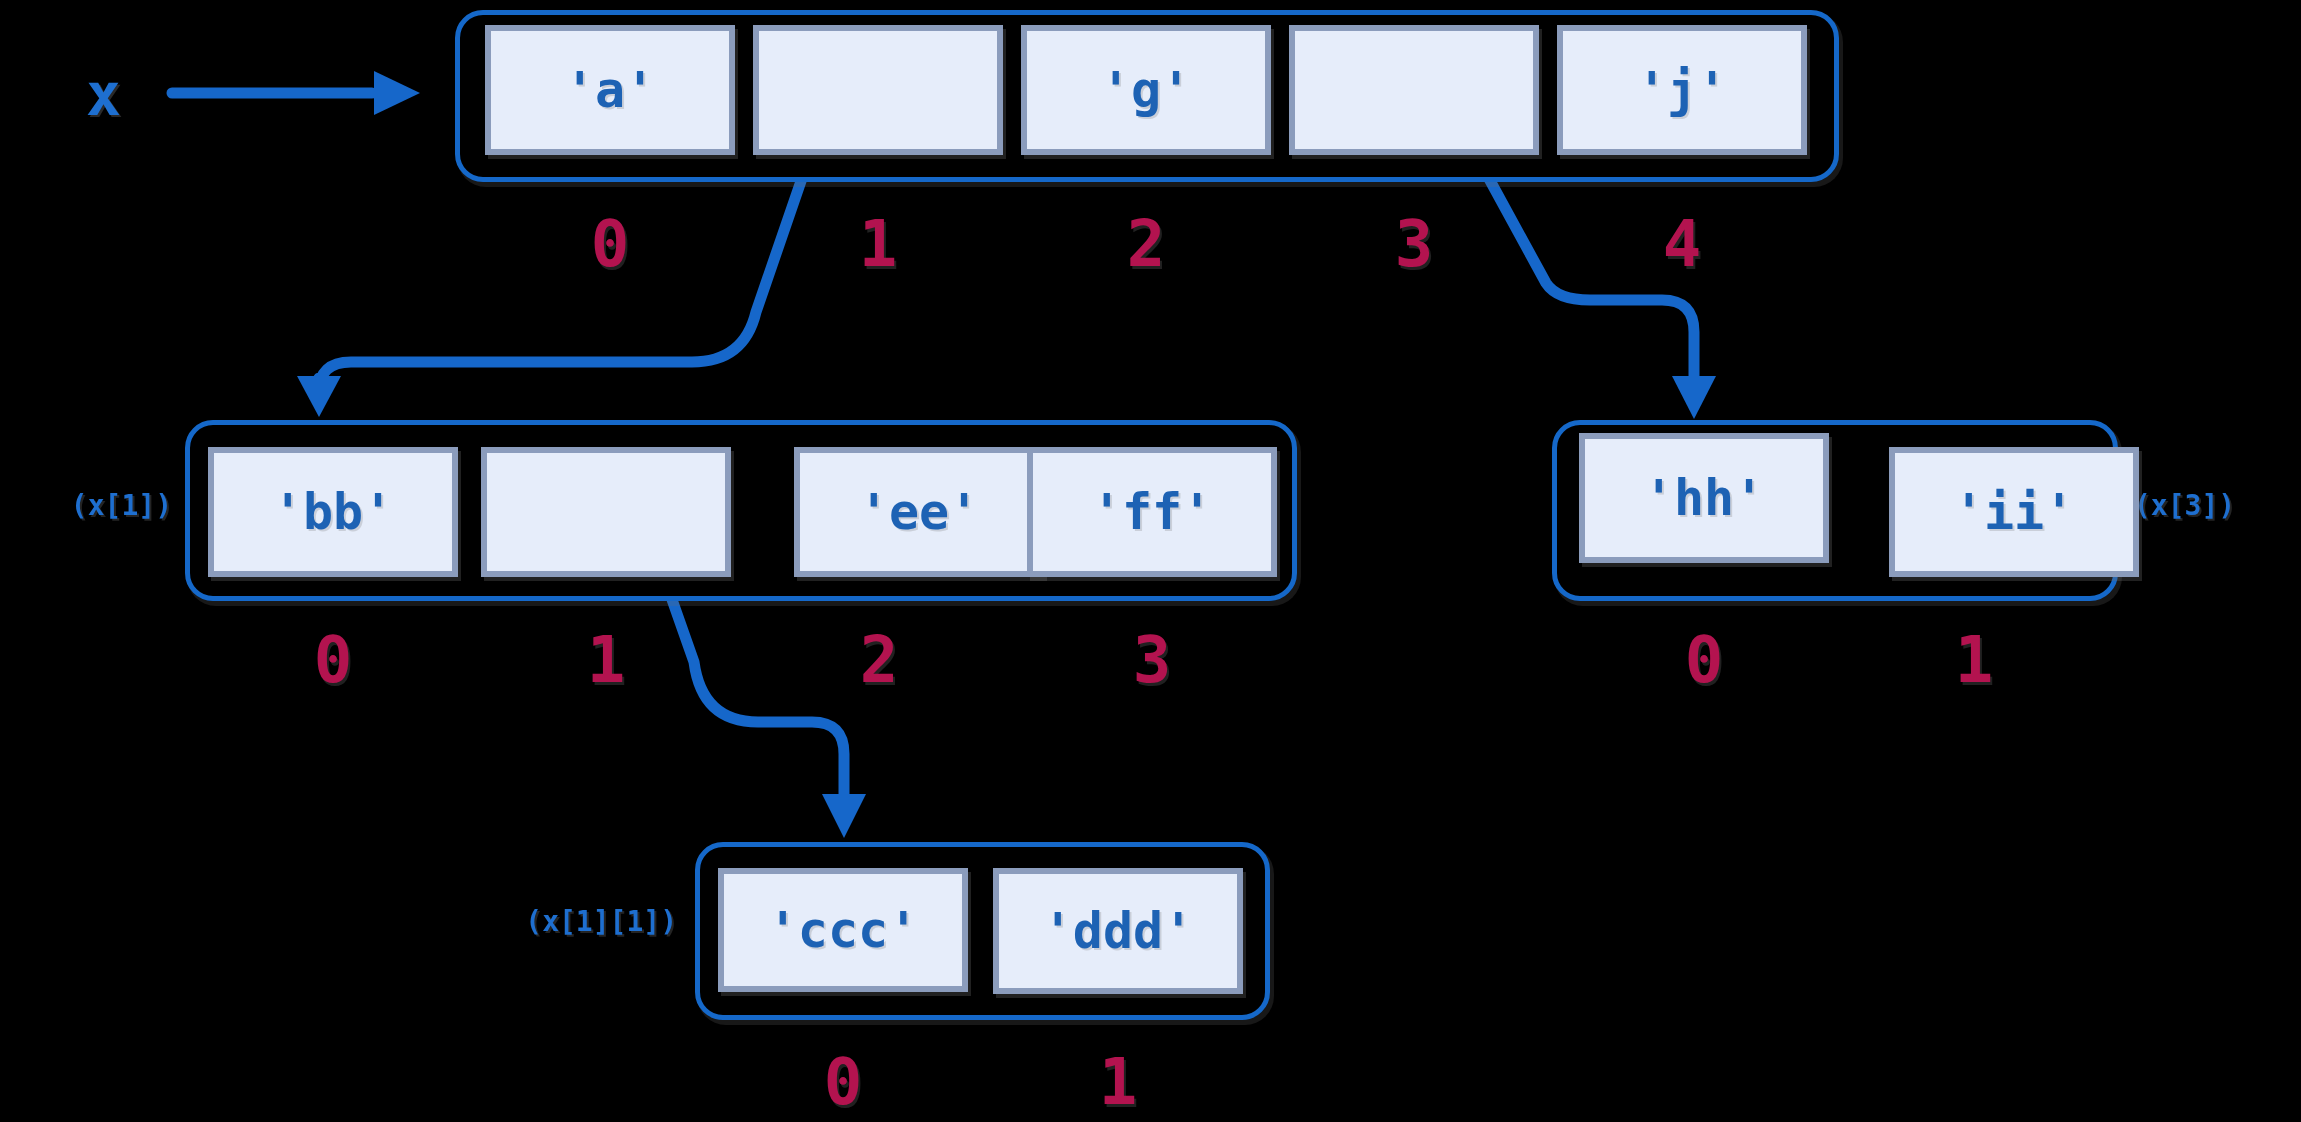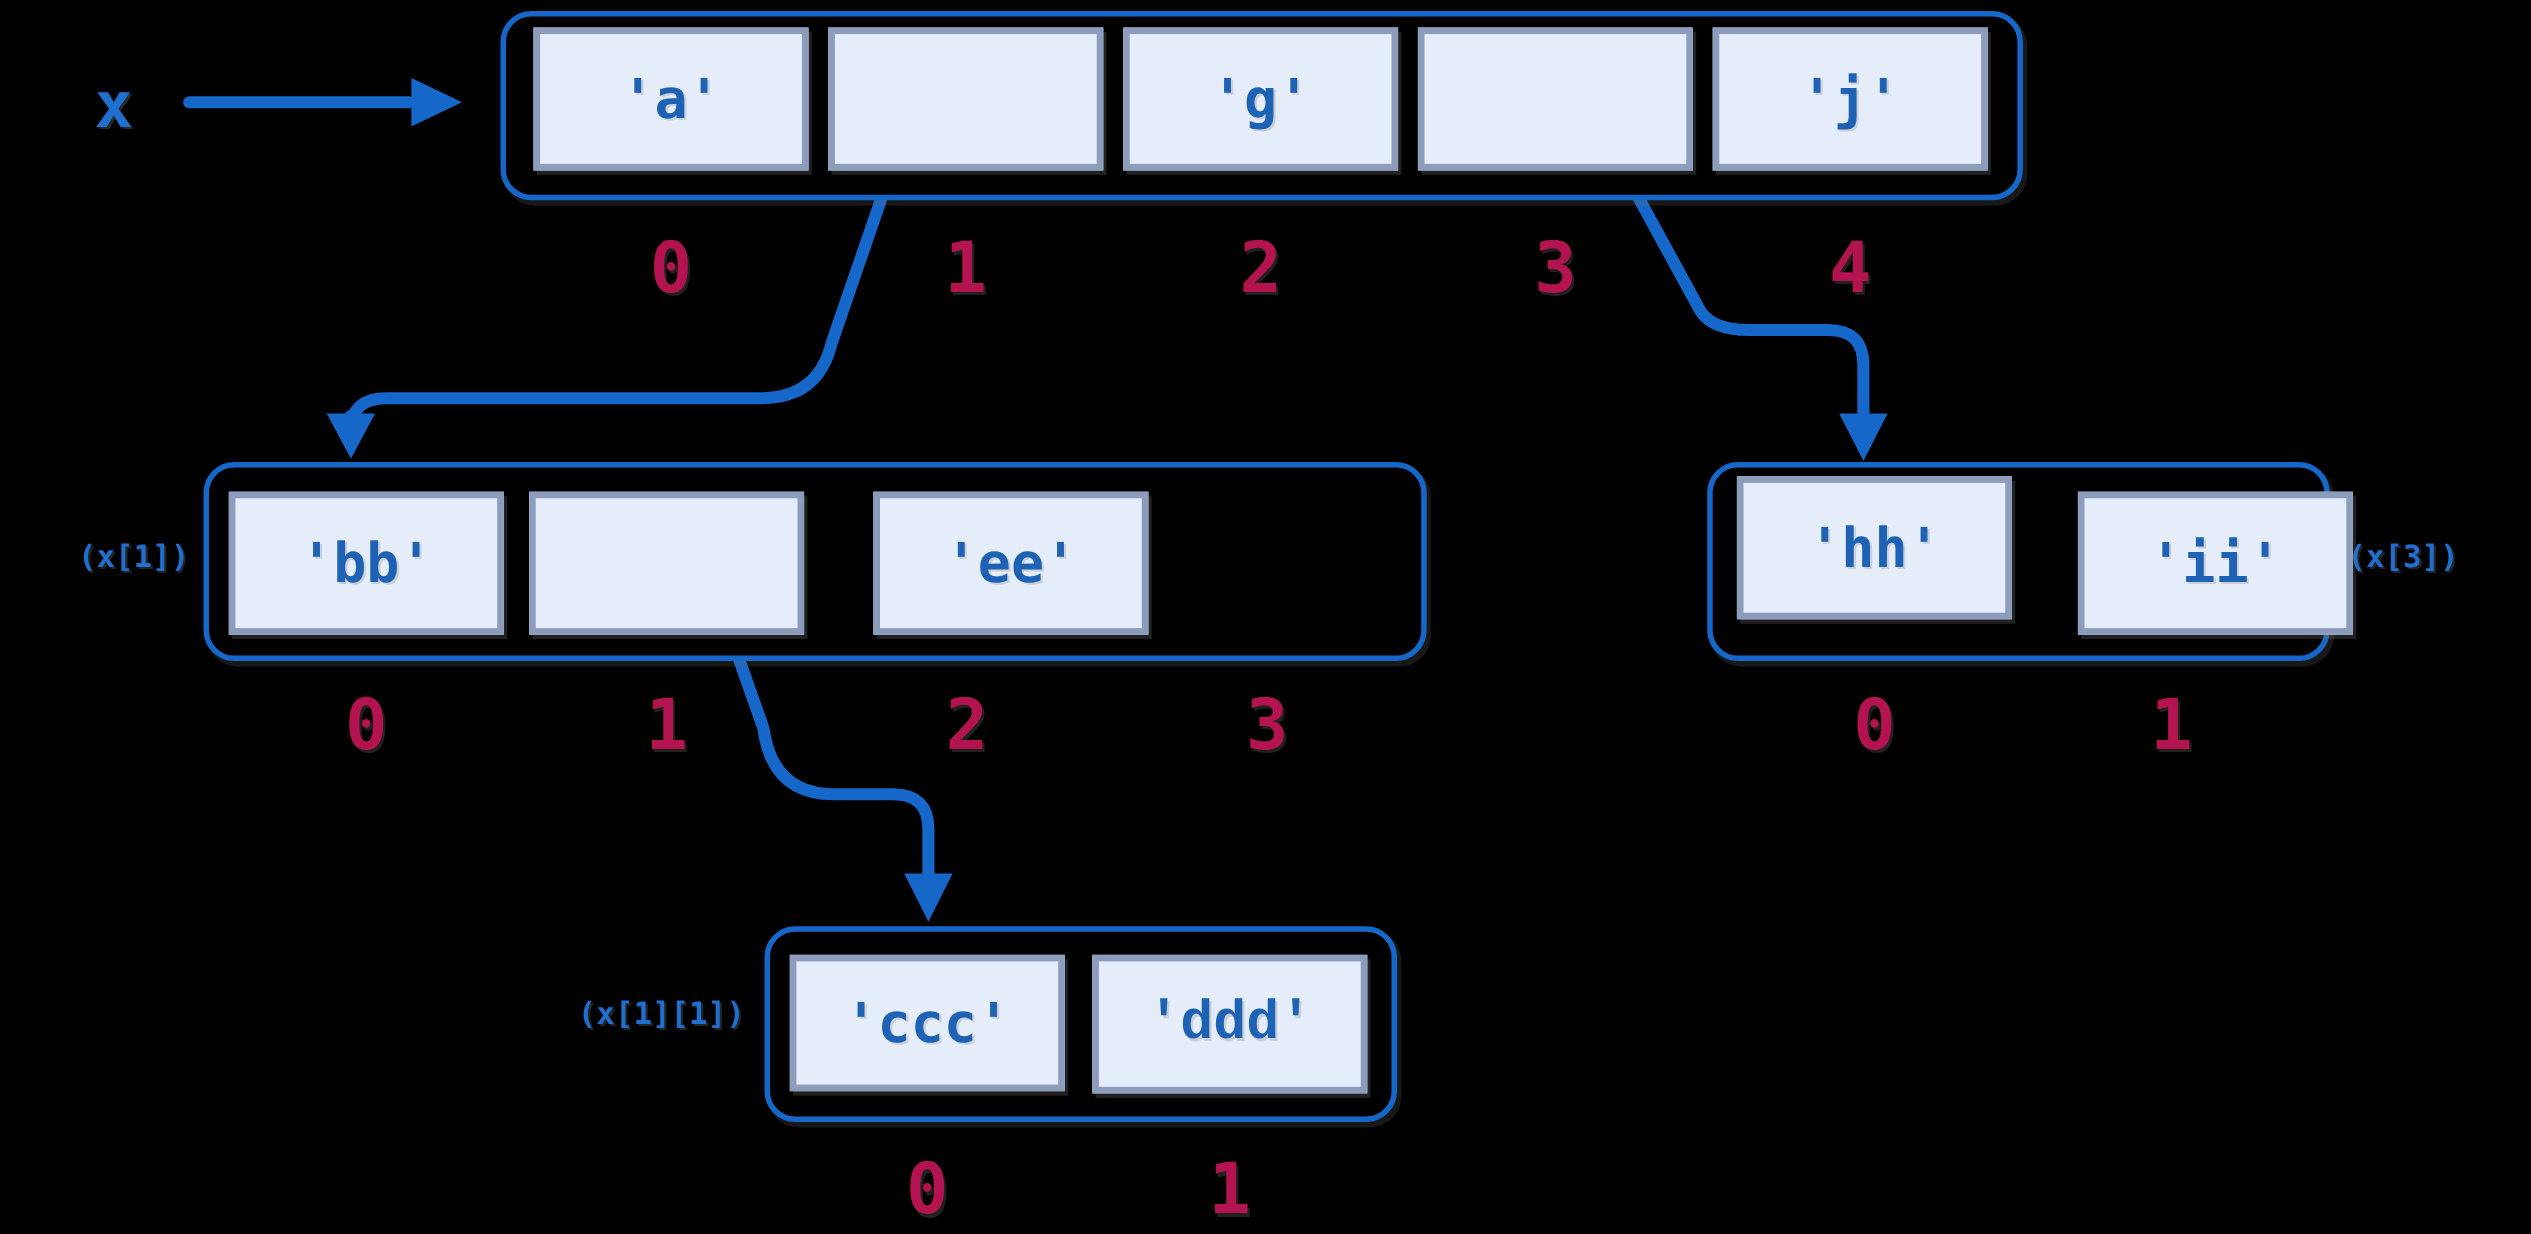--- a/index.html
+++ b/index.html
@@ -86,32 +86,33 @@
   <div class="idx" style="left:818px;top:212px;">1</div>
   <div class="idx" style="left:1086px;top:212px;">2</div>
   <div class="idx" style="left:1354px;top:212px;">3</div>
   <div class="idx" style="left:1622px;top:212px;">4</div>
 
   <div class="ref-label" style="left:12px;top:492px;width:160px;text-align:right;">(x[1])</div>
   <div class="list-box" style="left:185px;top:420px;width:1112px;height:181px;"></div>
   <div class="cell" style="left:208px;top:447px;">'bb'</div>
   <div class="cell" style="left:481px;top:447px;"></div>
   <div class="cell" style="left:754px;top:447px;margin-left:40px;">'ee'</div>
+  <div class="cell" style="left:1027px;top:447px;">'ff'</div>
   <div class="idx" style="left:273px;top:628px;">0</div>
   <div class="idx" style="left:546px;top:628px;">1</div>
   <div class="idx" style="left:819px;top:628px;">2</div>
   <div class="idx" style="left:1092px;top:628px;">3</div>
 
   <div class="list-box" style="left:1552px;top:420px;width:566px;height:181px;"></div>
   <div class="ref-label" style="left:2134px;top:492px;text-align:right;">(x[3])</div>
   <div class="cell" style="left:1579px;top:433px;">'hh'</div>
   <div class="cell" style="left:1849px;top:447px;margin-left:40px;">'ii'</div>
   <div class="idx" style="left:1644px;top:628px;">0</div>
   <div class="idx" style="left:1914px;top:628px;">1</div>
 
   <div class="ref-label" style="left:445px;top:908px;width:232px;text-align:right;">(x[1][1])</div>
   <div class="list-box" style="left:695px;top:842px;width:575px;height:178px;"></div>
   <div class="cell" style="left:718px;top:868px;height:124px;">'ccc'</div>
-  <div class="cell" style="left:993px;top:868px;height:126px;font-family:Liberation Mono, monospace;">'ddd'</div>
+  <div class="cell" style="left:993px;top:868px;height:126px;">'ddd'</div>
   <div class="idx" style="left:783px;top:1050px;">0</div>
   <div class="idx" style="left:1058px;top:1050px;">1</div>
 
 </div>
 
 </body></html>

